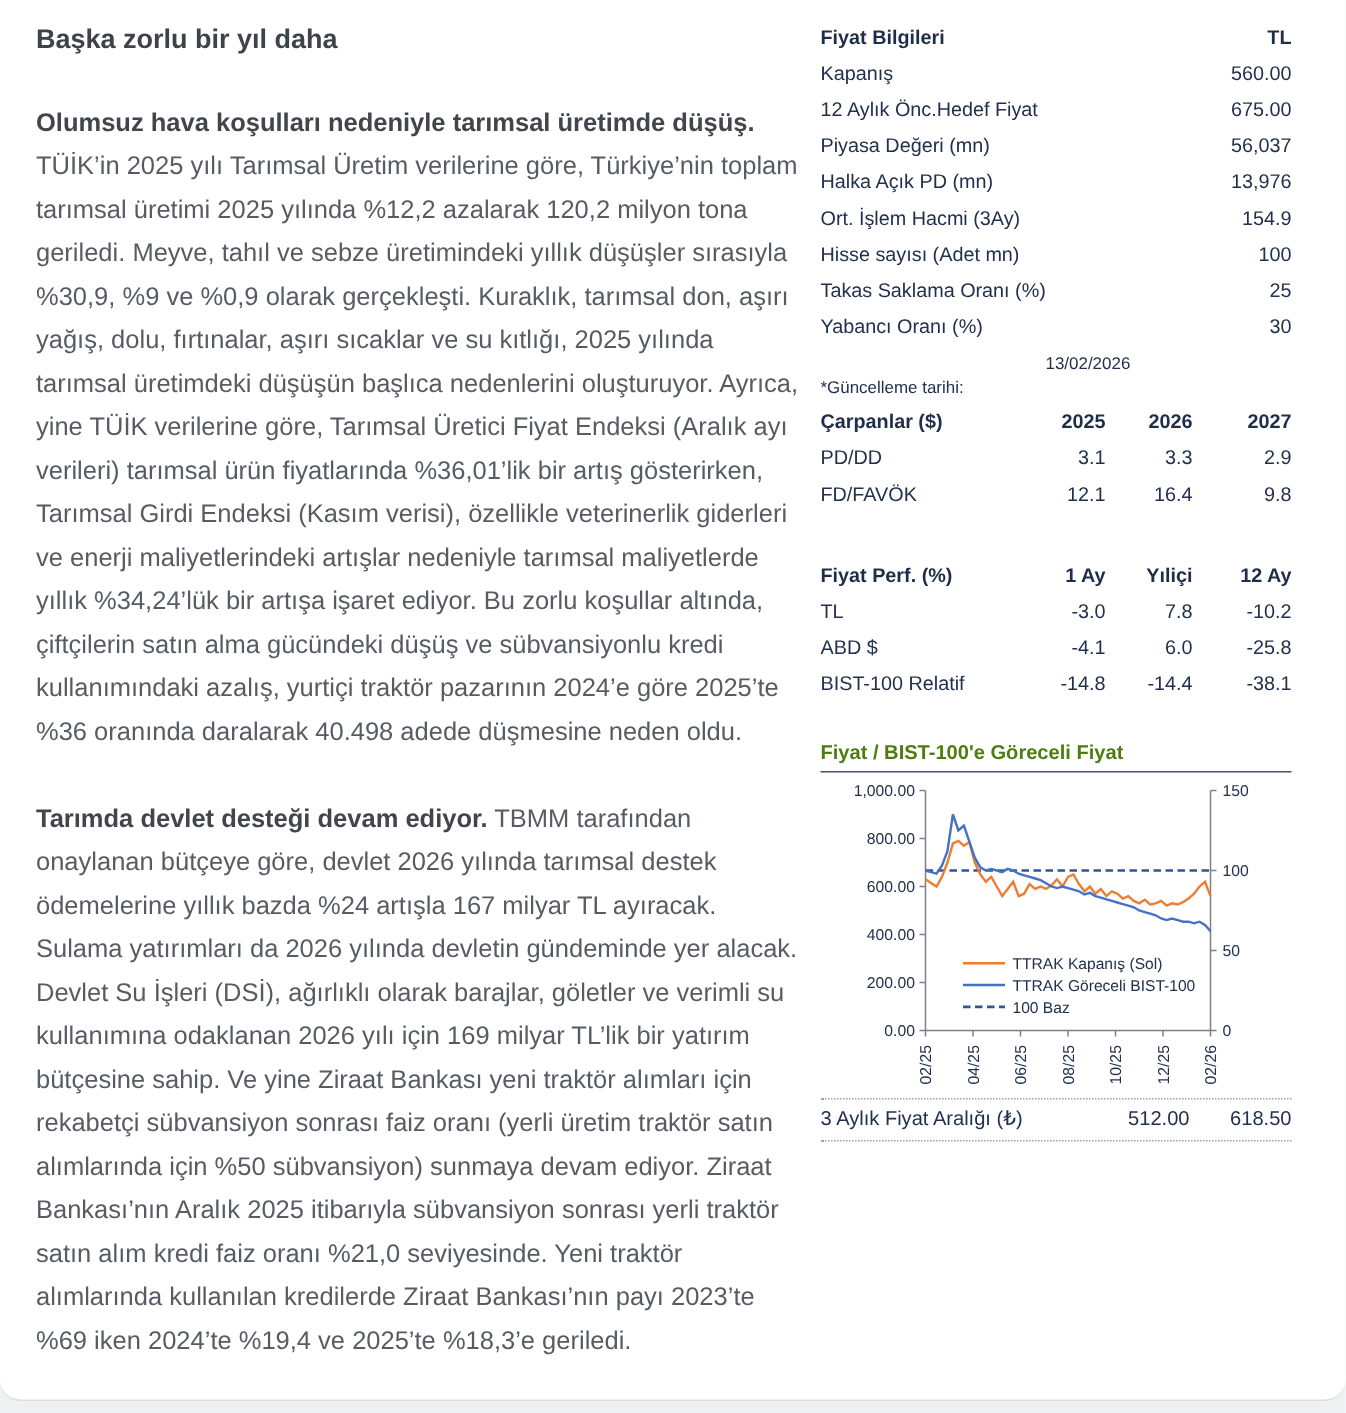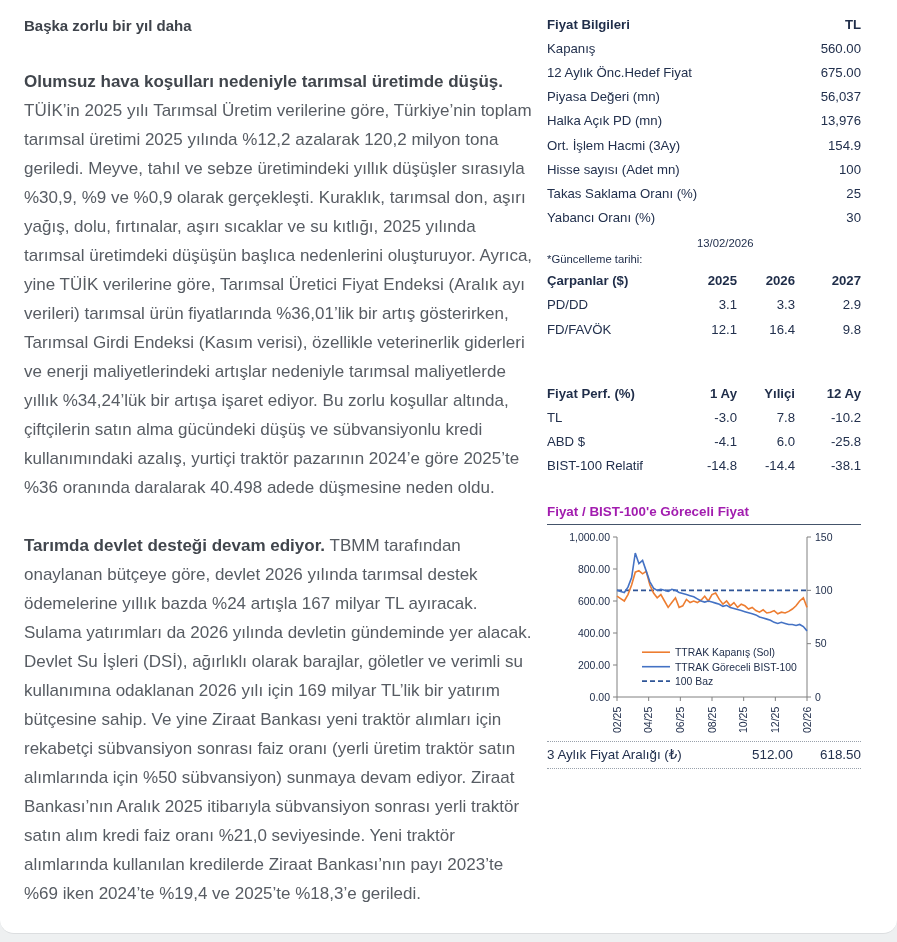--- a/index.html
+++ b/index.html
@@ -13,21 +13,21 @@
     width:897px;height:934px;
     background:#ffffff;
     border-radius:0 0 14px 14px;
     border-bottom:1px solid #dcdee0;
     box-sizing:border-box;
     padding:10px 36px 0 24px;
     overflow:hidden;
   }
   
   .article-title{
-    font-size:15px;font-weight:bold;color:#3e434b;
+    font-size:18px;font-weight:bold;color:#3e434b;
     margin:4px 0 0 0;line-height:24px;
   }
   .para{
     font-size:17px;line-height:29px;color:#575c63;
     margin:29px 0 0 0;text-align:left;
   }
   .para .lead{font-weight:bold;color:#41464d;}
   
   .sidebar{
     float:right;width:314px;min-height:850px;
@@ -41,24 +41,24 @@
   .tbl .num{text-align:right;white-space:nowrap;}
   .cols4 th:nth-child(2),.cols4 td:nth-child(2){width:62px;}
   .cols4 th:nth-child(3),.cols4 td:nth-child(3){width:58px;}
   .cols4 th:nth-child(4),.cols4 td:nth-child(4){width:66px;}
   .footnote{
     display:flex;font-size:11.3px;color:#22304d;
     margin-top:6px;line-height:14px;
   }
   .footnote .fn-label{width:150px;margin-top:16px;}
   .tbl.multiples{margin-top:3px;}
-  .tbl.performance{margin-top:40px;}
+  .tbl.performance{margin-top:30px;}
   .chart-title{
     margin-top:26px;
-    font-size:13.4px;font-weight:bold;color:#a21caf;
+    font-size:13.4px;font-weight:bold;color:#4d7c0f;
     padding-bottom:5px;
     border-bottom:1.5px solid #44546a;
   }
   .chart-wrap{margin-top:4px;}
   .range-row{
     display:flex;align-items:baseline;
     border-top:1.5px dotted #99a1ab;
     border-bottom:1.5px dotted #99a1ab;
     padding:5px 0 6px 0;margin-top:2px;
     font-size:13.4px;color:#22304d;

